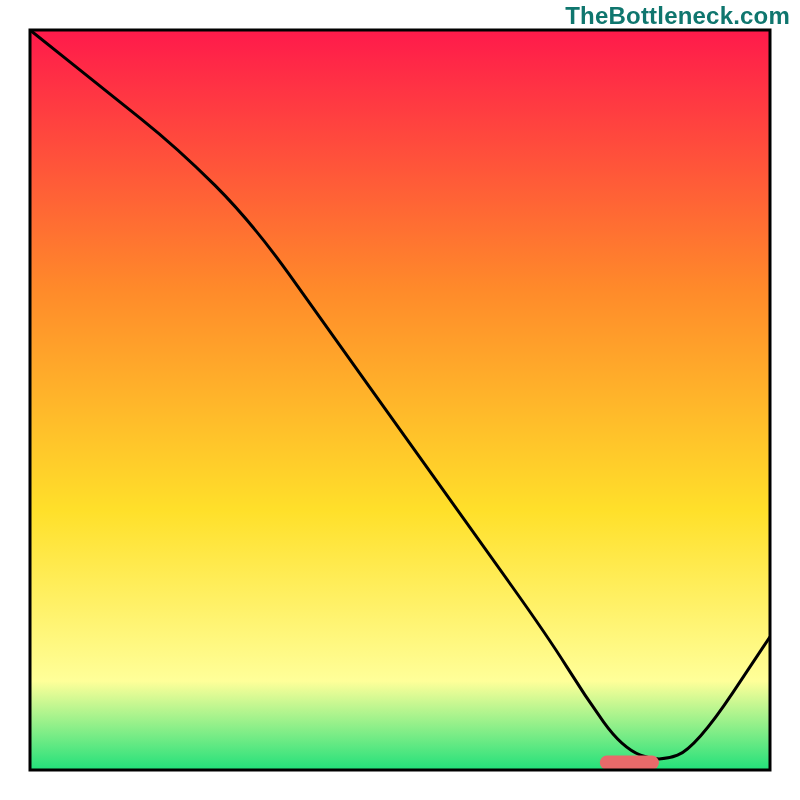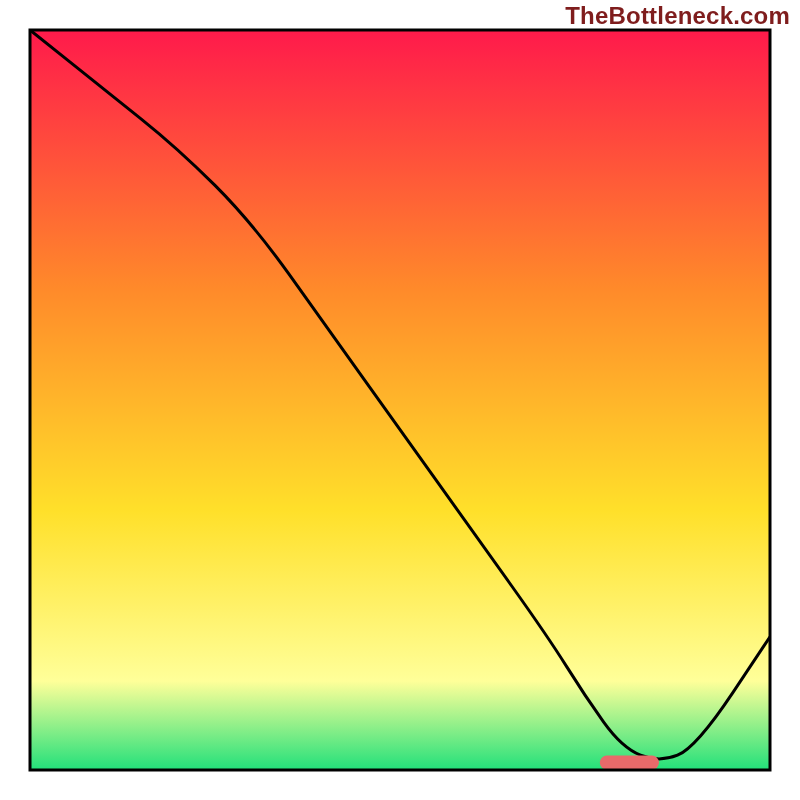--- a/index.html
+++ b/index.html
@@ -14,21 +14,21 @@
     position: relative;
     width: 800px;
     height: 800px;
   }
   .watermark {
     position: absolute;
     top: 2px;
     right: 10px;
     font-size: 24px;
     font-weight: 600;
-    color: #7f1d1d;
+    color: #0f766e;
     letter-spacing: 0.2px;
     z-index: 10;
   }
   svg.chart {
     position: absolute;
     top: 0;
     left: 0;
     width: 800px;
     height: 800px;
   }

